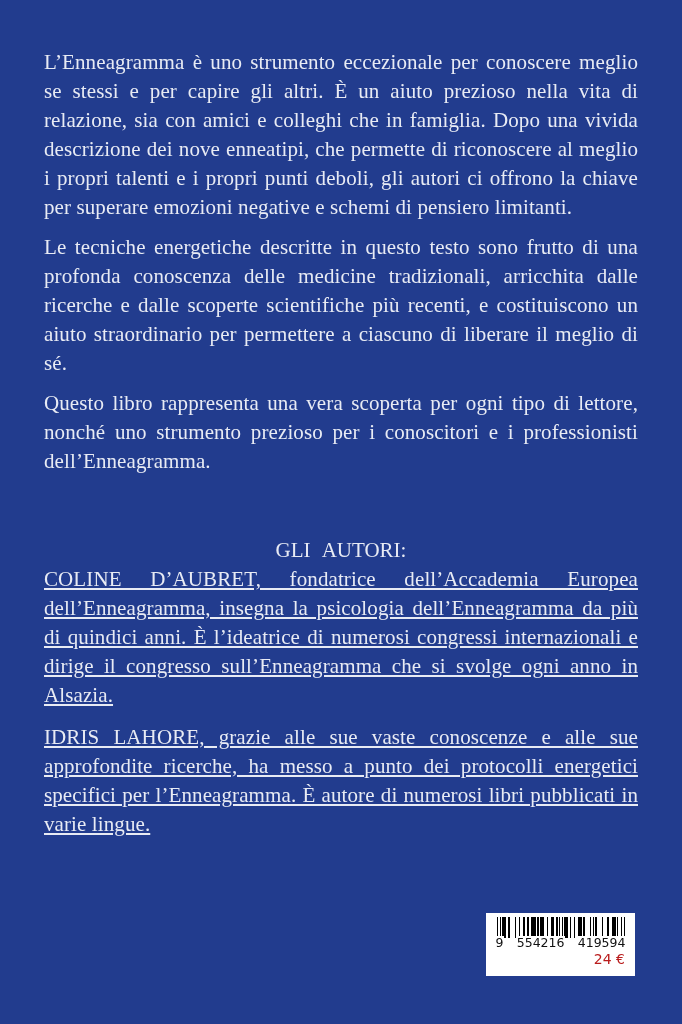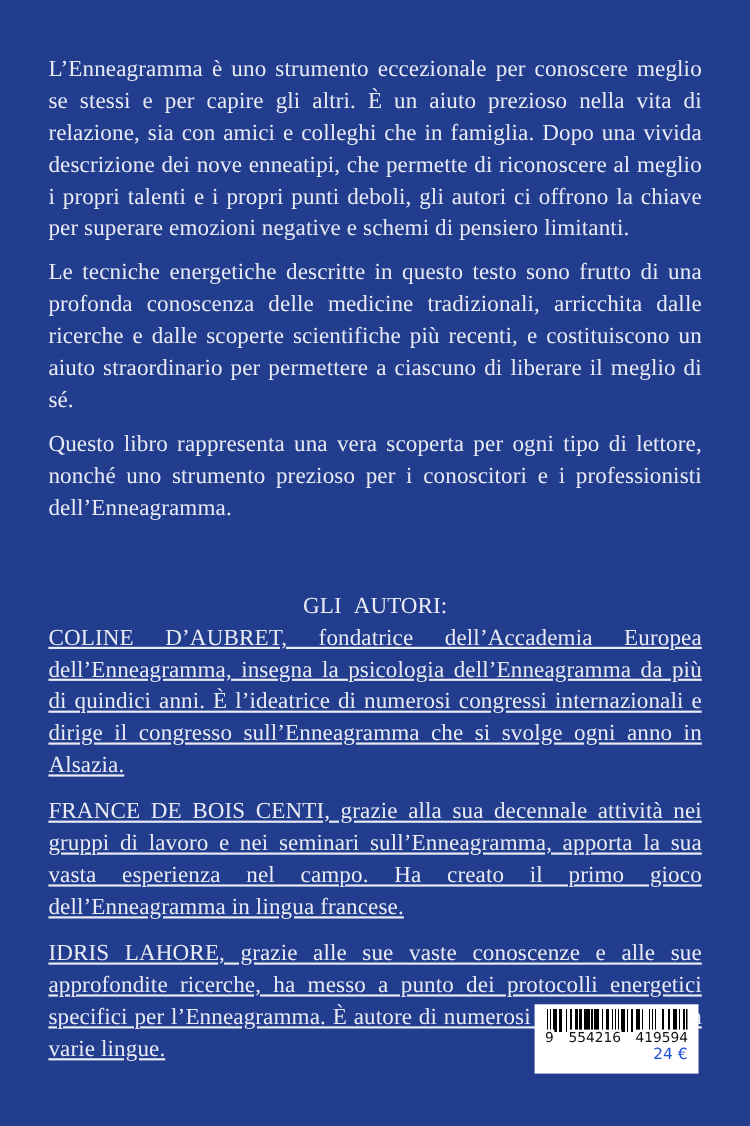--- a/index.html
+++ b/index.html
@@ -63,35 +63,34 @@
     color: #111111;
     background: transparent;
   }
   .isbn-row span { background: #FFFFFF; padding: 0 1px; }
   .price-row {
     margin-top: 1px;
     text-align: right;
     padding-right: 10px;
     font-family: "DejaVu Sans", "Liberation Sans", sans-serif;
     font-size: 14px;
-    color: #1d4ed8;
+    color: #b91c1c;
   }
 </style>
 </head>
 <body>
 
 <div class="page">
   <p class="blurb">L’Enneagramma è uno strumento eccezionale per conoscere meglio se stessi e per capire gli altri. È un aiuto prezioso nella vita di relazione, sia con amici e colleghi che in famiglia. Dopo una vivida descrizione dei nove enneatipi, che permette di riconoscere al meglio i propri talenti e i propri punti deboli, gli autori ci offrono la chiave per superare emozioni negative e schemi di pensiero limitanti.</p>
   <p class="blurb">Le tecniche energetiche descritte in questo testo sono frutto di una profonda conoscenza delle medicine tradizionali, arricchita dalle ricerche e dalle scoperte scientifiche più recenti, e costituiscono un aiuto straordinario per permettere a ciascuno di liberare il meglio di sé.</p>
   <p class="blurb">Questo libro rappresenta una vera scoperta per ogni tipo di lettore, nonché uno strumento prezioso per i conoscitori e i professionisti dell’Enneagramma.</p>
 
   <div class="authors-section">
     <p class="authors-heading">GLI AUTORI:</p>
     <p class="author">COLINE D’AUBRET, fondatrice dell’Accademia Europea dell’Enneagramma, insegna la psicologia dell’Enneagramma da più di quindici anni. È l’ideatrice di numerosi congressi internazionali e dirige il congresso sull’Enneagramma che si svolge ogni anno in Alsazia.</p>
-    <p class="author">FRANCE DE BOIS CENTI, grazie alla sua decennale attività nei gruppi di lavoro e nei seminari sull’Enneagramma, apporta la sua vasta esperienza nel campo. Ha creato il primo gioco dell’Enneagramma in lingua francese.</p>
     <p class="author">IDRIS LAHORE, grazie alle sue vaste conoscenze e alle sue approfondite ricerche, ha messo a punto dei protocolli energetici specifici per l’Enneagramma. È autore di numerosi libri pubblicati in varie lingue.</p>
   </div>
 </div>
 
 <div class="barcode-label">
   <svg id="barcode-svg" class="bars-wrap" viewBox="0 0 95 30" preserveAspectRatio="none" shape-rendering="crispEdges">
       <rect x="0" y="0" width="1" height="30" fill="#000000"></rect>
       <rect x="2" y="0" width="1" height="30" fill="#000000"></rect>
       <rect x="4" y="0" width="1" height="23" fill="#000000"></rect>
       <rect x="5" y="0" width="1" height="23" fill="#000000"></rect>

